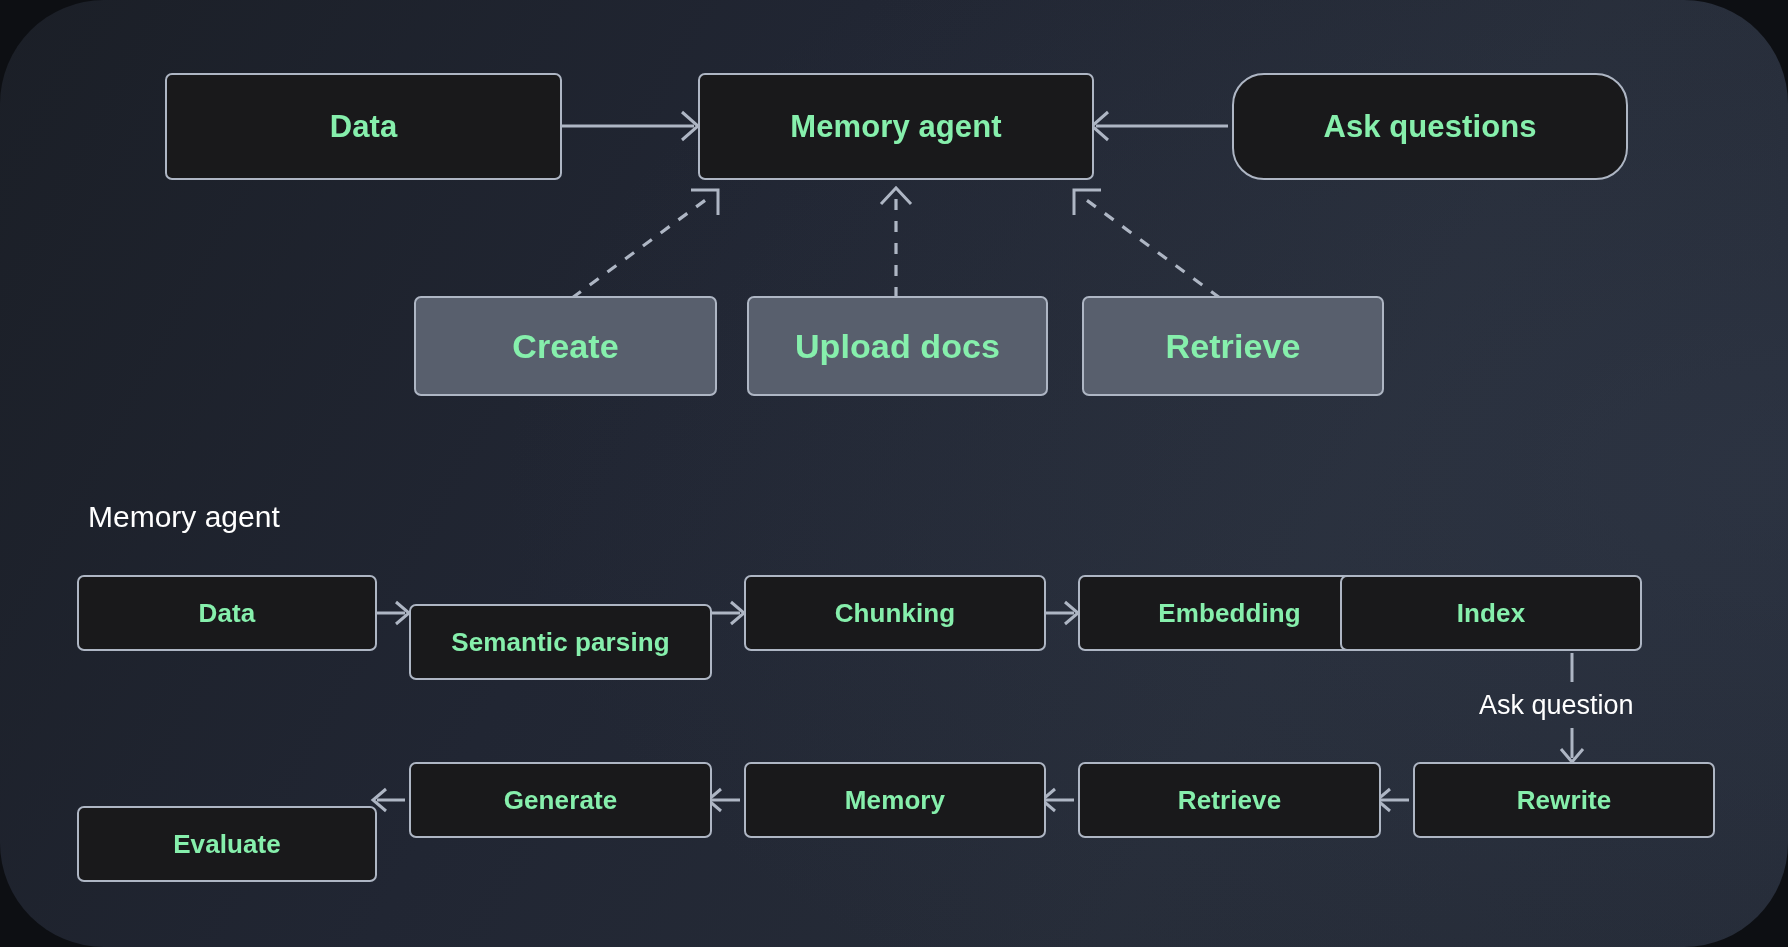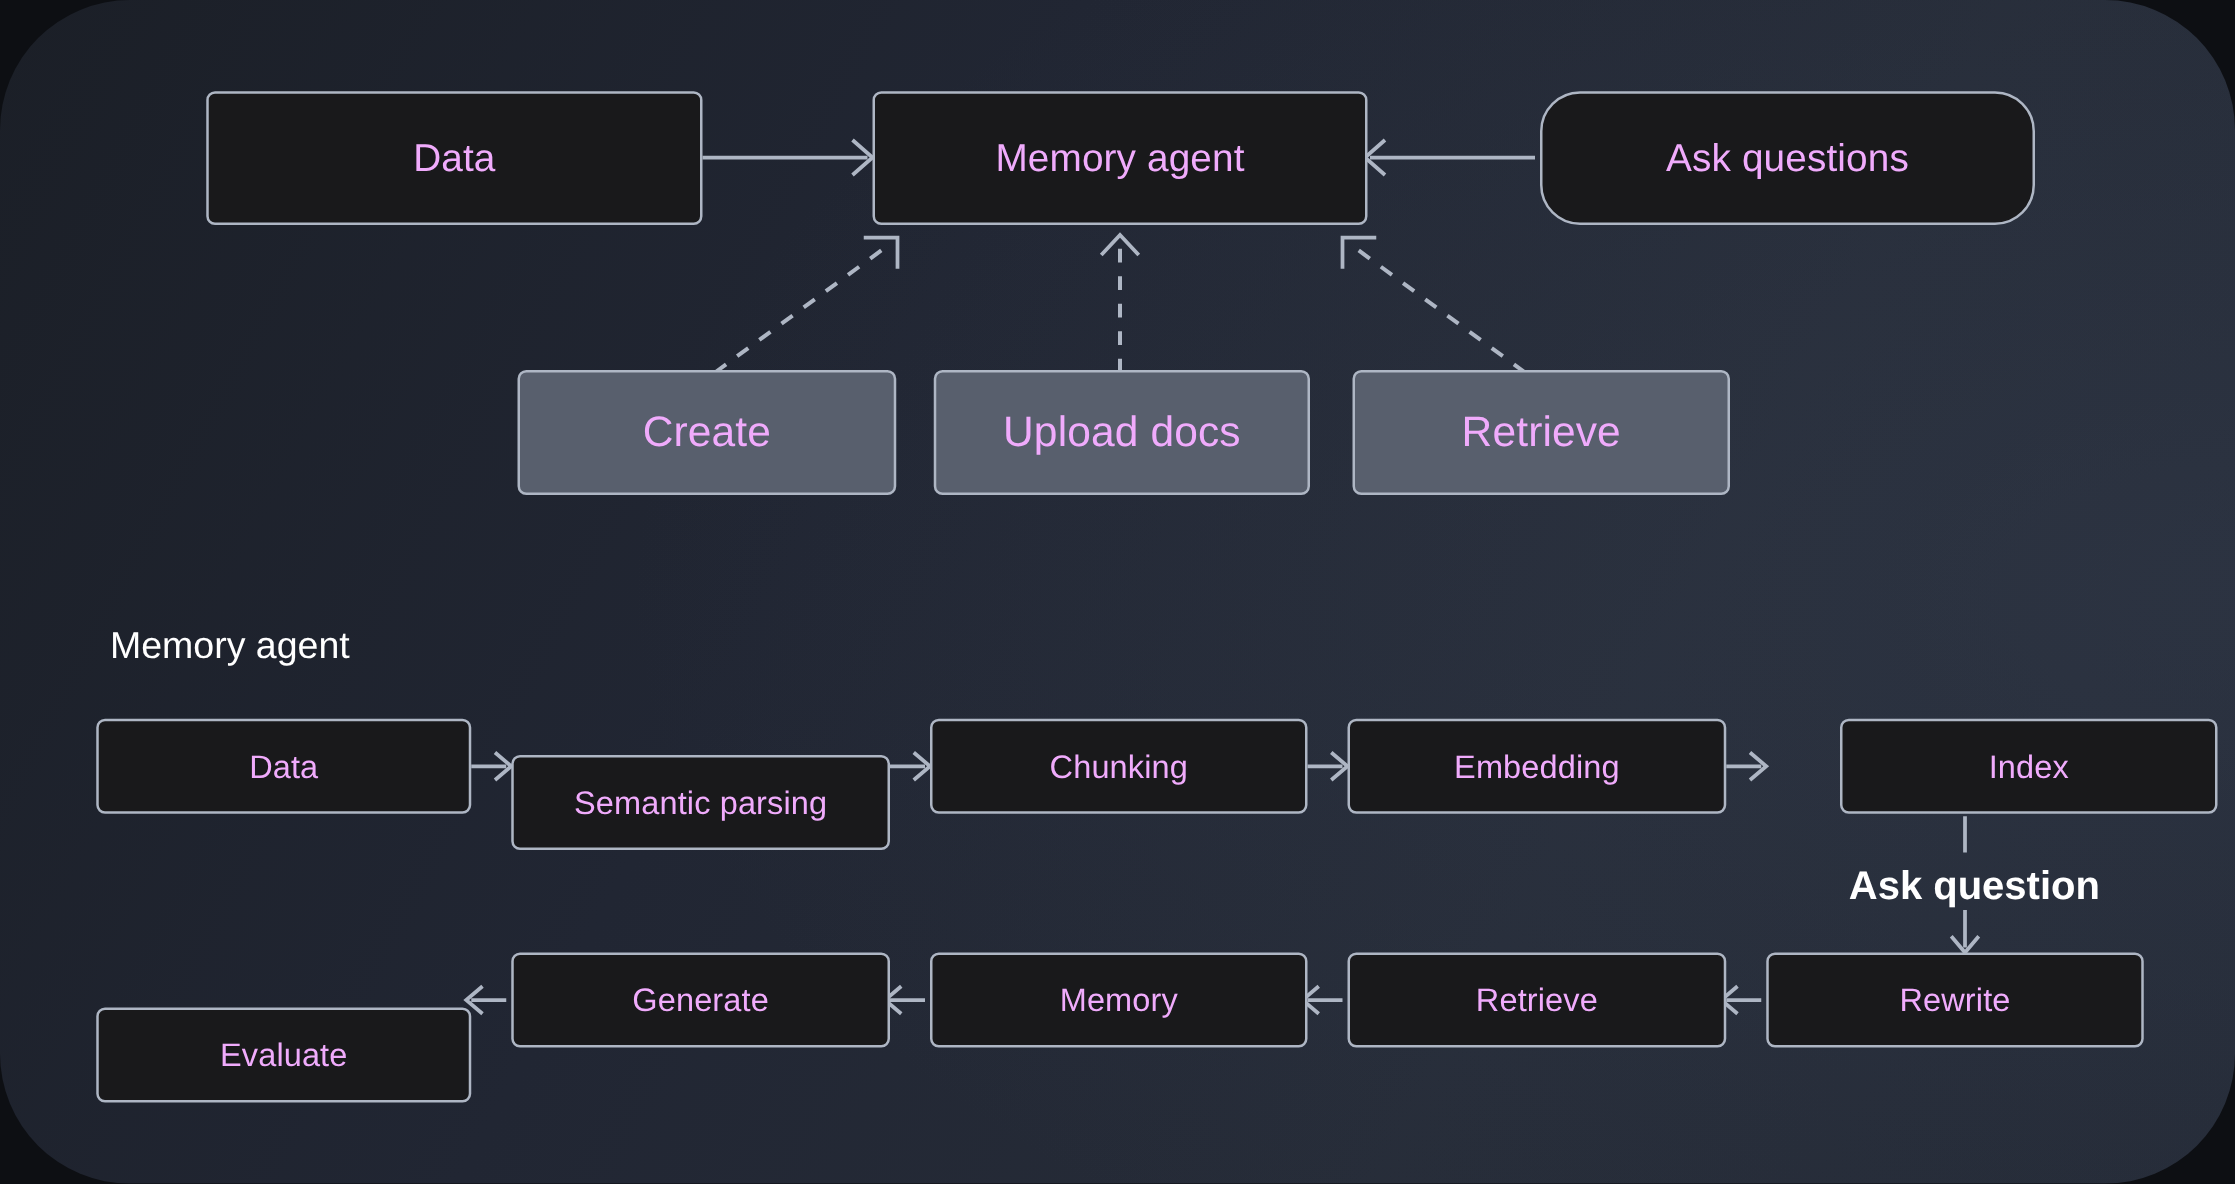--- a/index.html
+++ b/index.html
@@ -16,40 +16,41 @@
       linear-gradient(118deg, #1b1f27 0%, #212633 38%, #262c38 70%, #242a36 100%);
     overflow:hidden;
   }
   
   .node{
     position:absolute;
     box-sizing:border-box;
     border:2px solid #aeb6c4;
     border-radius:7px;
     background:#19191b;
-    color:#f0abfc;
+    color:#86efac;
     display:flex;align-items:center;justify-content:center;
     letter-spacing:.1px;
     white-space:nowrap;
+    font-weight:bold;
   }
   .node.light{
     background:#585f6d;
     border-color:#aeb6c4;
   }
   .t-top{font-size:31px;}
   .t-mid{font-size:34px;}
   .t-pipe{font-size:26px;}
 
   .label{
     position:absolute;
     color:#ffffff;
     white-space:nowrap;
   }
   #section-title{font-size:30px;}
-  #ask-question-label{font-size:32px;font-weight:bold;}
+  #ask-question-label{font-size:27px;}
 
   svg.wires{
     position:absolute;left:0;top:0;
     width:1788px;height:947px;
     pointer-events:none;
   }
   .ln{stroke:#aeb6c4;stroke-width:3;fill:none;}
   .ln-d{stroke:#aeb6c4;stroke-width:3.2;fill:none;stroke-dasharray:11 11;}
   .hd{stroke:#aeb6c4;stroke-width:3;fill:none;stroke-linecap:butt;stroke-linejoin:miter;}
 </style>
@@ -141,21 +142,21 @@
   <div class="label" id="section-title" style="left:88px;top:500px;">Memory agent</div>
 
   <div class="node t-pipe" style="left:77px;top:575px;width:300px;height:76px;">Data</div>
 
   <div class="node t-pipe" style="left:409px;top:604px;width:303px;height:76px;">Semantic parsing</div>
 
   <div class="node t-pipe" style="left:744px;top:575px;width:302px;height:76px;">Chunking</div>
 
   <div class="node t-pipe" style="left:1078px;top:575px;width:303px;height:76px;">Embedding</div>
 
-  <div class="node t-pipe" style="left:1472px;top:575px;width:302px;height:76px;">Index</div>
+  <div class="node t-pipe" style="left:1340px;top:575px;width:302px;height:76px;">Index</div>
 
   <div class="label" id="ask-question-label" style="left:1479px;top:690px;">Ask question</div>
 
   <div class="node t-pipe" style="left:77px;top:762px;width:300px;height:76px;margin-top:44px;">Evaluate</div>
 
   <div class="node t-pipe" style="left:409px;top:762px;width:303px;height:76px;">Generate</div>
 
   <div class="node t-pipe" style="left:744px;top:762px;width:302px;height:76px;">Memory</div>
 
   <div class="node t-pipe" style="left:1078px;top:762px;width:303px;height:76px;">Retrieve</div>

